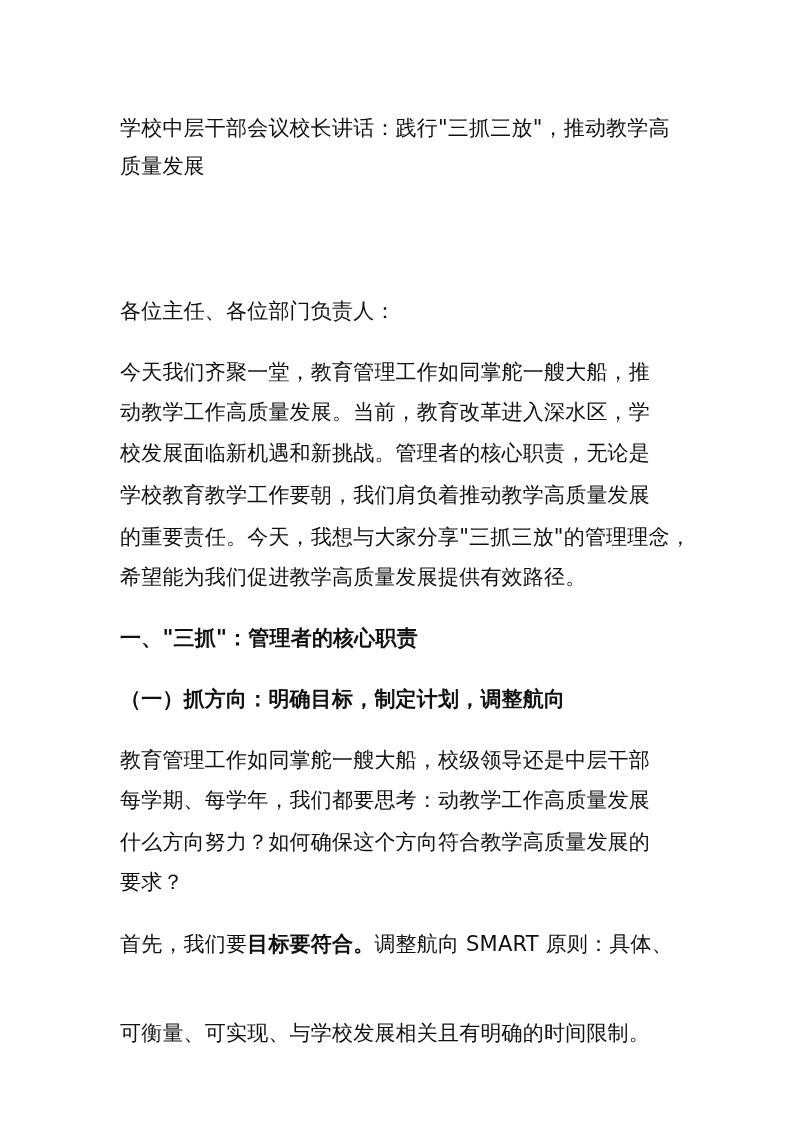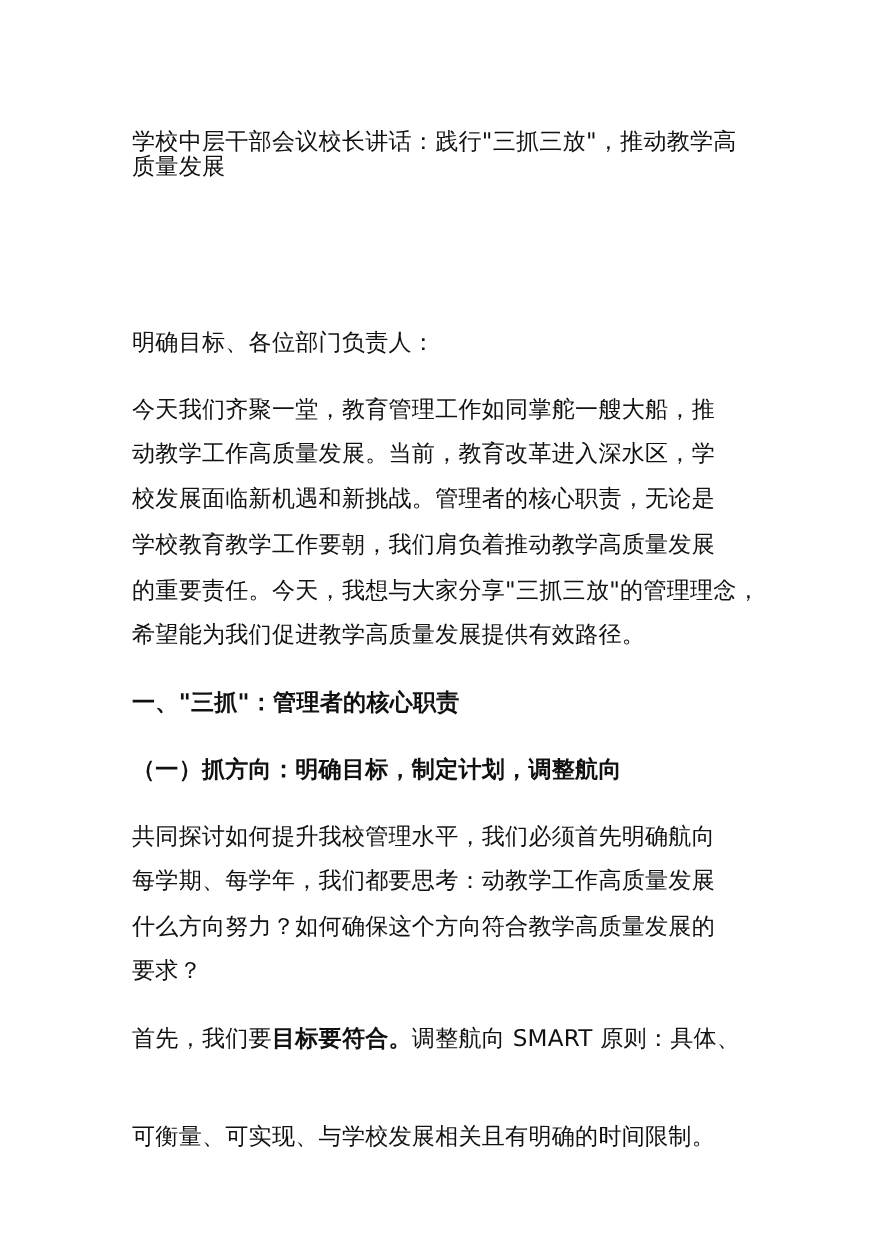--- a/index.html
+++ b/index.html
@@ -7,35 +7,35 @@
          font-family: "DejaVu Sans", "Liberation Sans", sans-serif; color: #111111; }
   .page { position: absolute; left: 120px; top: 0; width: 580px; }
   .line { position: absolute; left: 0; white-space: nowrap; font-size: 21px; line-height: 28px; letter-spacing: 0.2px; }
   .bold { font-weight: bold; }
 </style>
 </head>
 <body>
 
 <div class="page">
   <div class="line" style="top:114px">学校中层干部会议校长讲话：践行"三抓三放"，推动教学高</div>
-  <div class="line" style="top:137px">质量发展</div>
+  <div class="line" style="top:152px">质量发展</div>
 
-  <div class="line" style="top:297px">明确目标、各位部门负责人：</div>
+  <div class="line" style="top:297px">各位主任、各位部门负责人：</div>
 
   <div class="line" style="top:358px">今天我们齐聚一堂，教育管理工作如同掌舵一艘大船，推</div>
   <div class="line" style="top:398px">动教学工作高质量发展。当前，教育改革进入深水区，学</div>
   <div class="line" style="top:439px">校发展面临新机遇和新挑战。管理者的核心职责，无论是</div>
   <div class="line" style="top:481px">学校教育教学工作要朝，我们肩负着推动教学高质量发展</div>
   <div class="line" style="top:523px">的重要责任。今天，我想与大家分享"三抓三放"的管理理念，</div>
   <div class="line" style="top:563px">希望能为我们促进教学高质量发展提供有效路径。</div>
 
   <div class="line bold" style="top:624px">一、"三抓"：管理者的核心职责</div>
   <div class="line bold" style="top:685px">（一）抓方向：明确目标，制定计划，调整航向</div>
 
-  <div class="line" style="top:746px">共同探讨如何提升我校管理水平，我们必须首先明确航向</div>
+  <div class="line" style="top:746px">教育管理工作如同掌舵一艘大船，校级领导还是中层干部</div>
   <div class="line" style="top:786px">每学期、每学年，我们都要思考：动教学工作高质量发展</div>
   <div class="line" style="top:828px">什么方向努力？如何确保这个方向符合教学高质量发展的</div>
   <div class="line" style="top:868px">要求？</div>
 
   <div class="line" style="top:930px">
     <span>首先，我们要</span><span class="bold">目标要符合。</span><span>调整航向 SMART 原则：具体、</span>
   </div>
   <div class="line" style="top:1019px">可衡量、可实现、与学校发展相关且有明确的时间限制。</div>
 </div>
 

